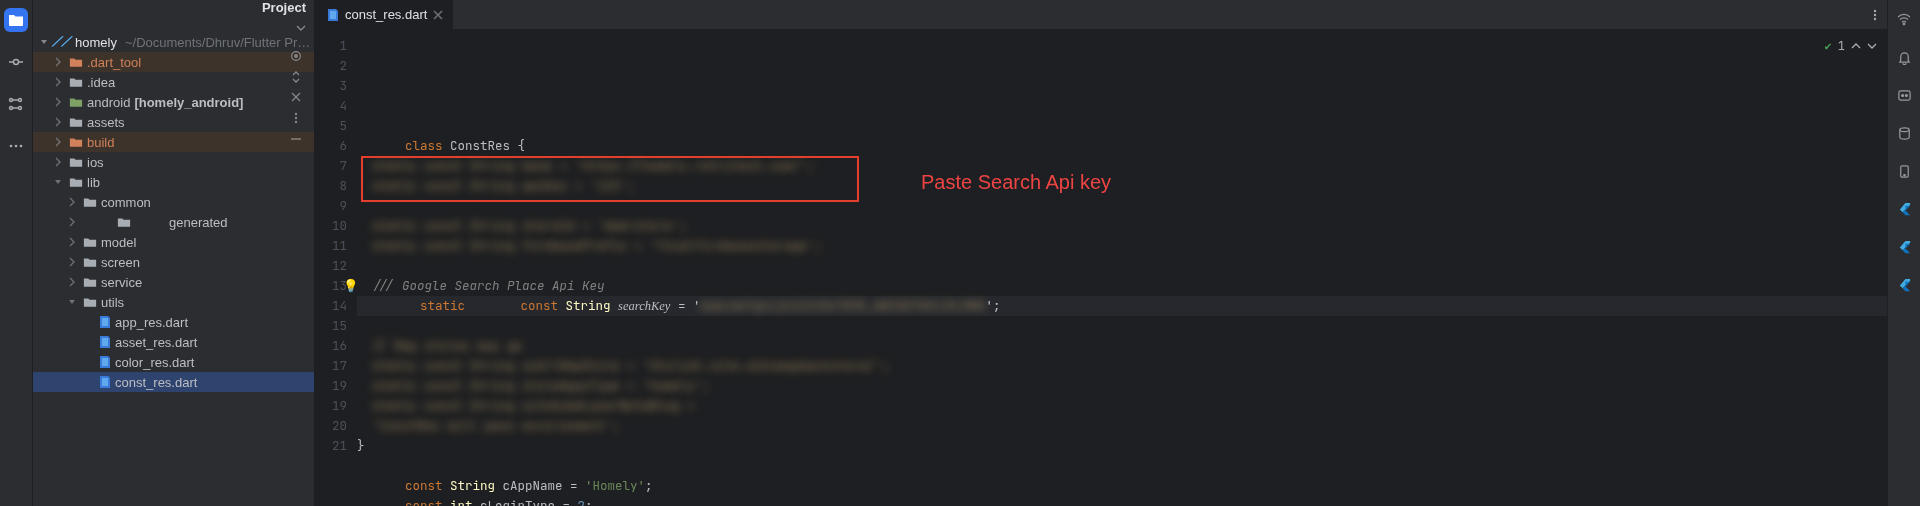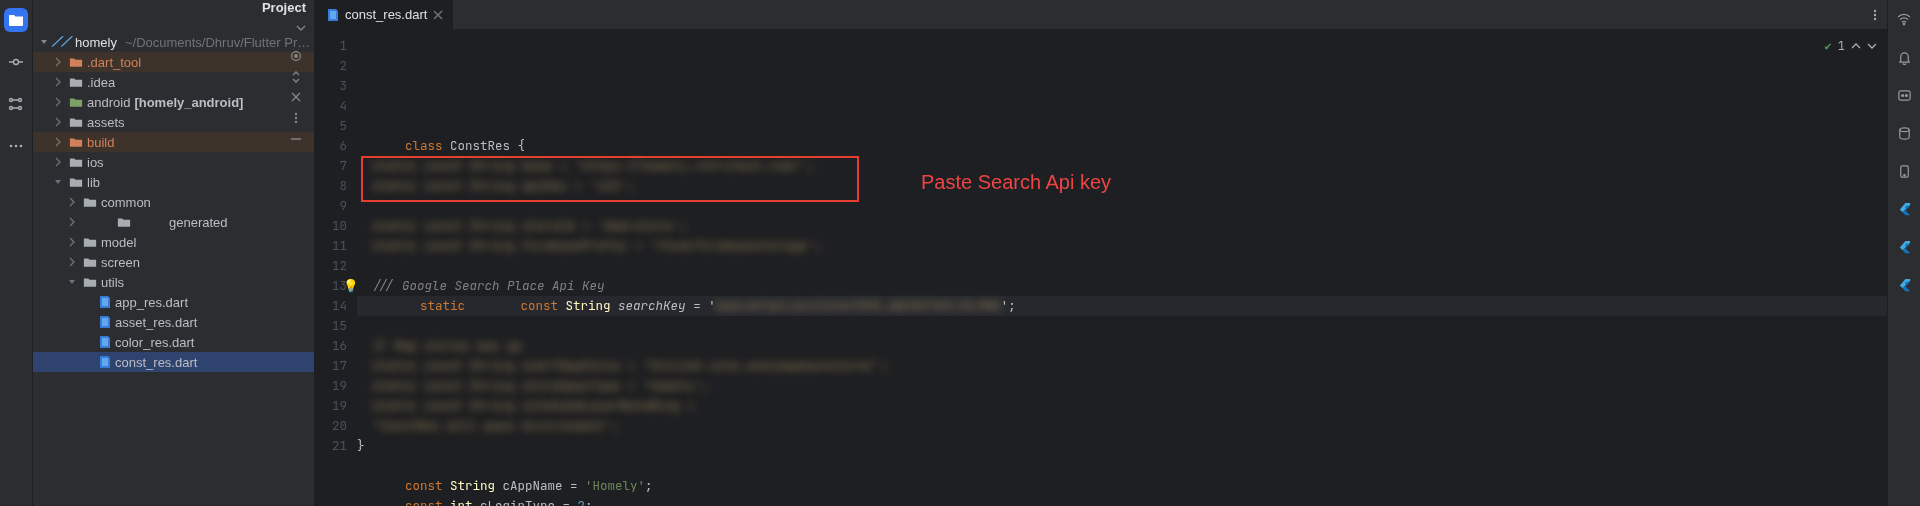--- a/index.html
+++ b/index.html
@@ -148,21 +148,21 @@
       position: relative;
     }
     .code-line { height: 20px; position: relative; }
     .code-line.hl { background: #26282e; }
     .kw { color: #cc7832; margin-left: 48px; }
     .type { color: #fef9c3; }
     .cls-name { color: #bcbec4; }
     .str { color: #6a8759; }
     .num { color: #6897bb; }
     .comment { color: #808080; font-style: italic; }
-    .var-it { font-style: italic; }
+    .var-it { font-style: italic; font-family: Liberation Serif, serif; }
     .blur-span {
       display: inline-block;
       color: transparent;
       text-shadow: 0 0 9px #a58f61;
       user-select: none;
     }
     .red-box {
       position: absolute;
       border: 2px solid #e53e2e;
       left: 4px;
@@ -436,20 +436,33 @@
           <span class="fic">
             <svg width="14" height="14" viewBox="0 0 16 16">
               <path d="M1 4h5l1.5 1.5H15v8H1V4z" fill="#a8adb3"></path>
             </svg>
           </span>
           <span class="label">screen</span>
         </div>
         <div class="tree-row" style="padding-left: 32px;">
           <span class="carrot">
             <svg width="10" height="10" viewBox="0 0 10 10">
+              <path d="M3 1l4 4-4 4" stroke="#8a8f98" fill="none" stroke-width="1.3"></path>
+            </svg>
+          </span>
+          <span class="fic">
+            <svg width="14" height="14" viewBox="0 0 16 16">
+              <path d="M1 4h5l1.5 1.5H15v8H1V4z" fill="#a8adb3"></path>
+            </svg>
+          </span>
+          <span class="label">service</span>
+        </div>
+        <div class="tree-row" style="padding-left: 32px;">
+          <span class="carrot">
+            <svg width="10" height="10" viewBox="0 0 10 10">
               <path d="M2 3l3 4 3-4" fill="#8a8f98"></path>
             </svg>
           </span>
           <span class="fic">
             <svg width="14" height="14" viewBox="0 0 16 16">
               <path d="M1 4h5l1.5 1.5H15v8H1V4z" fill="#a8adb3"></path>
             </svg>
           </span>
           <span class="label">utils</span>
         </div>

